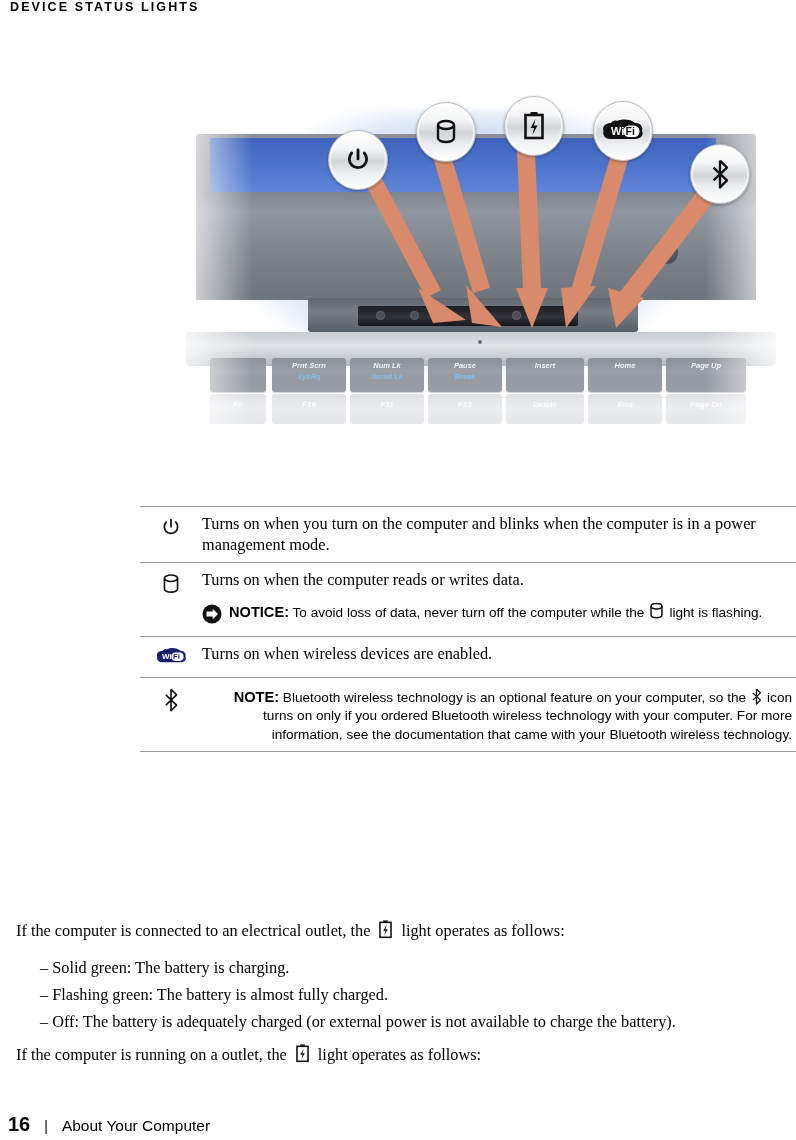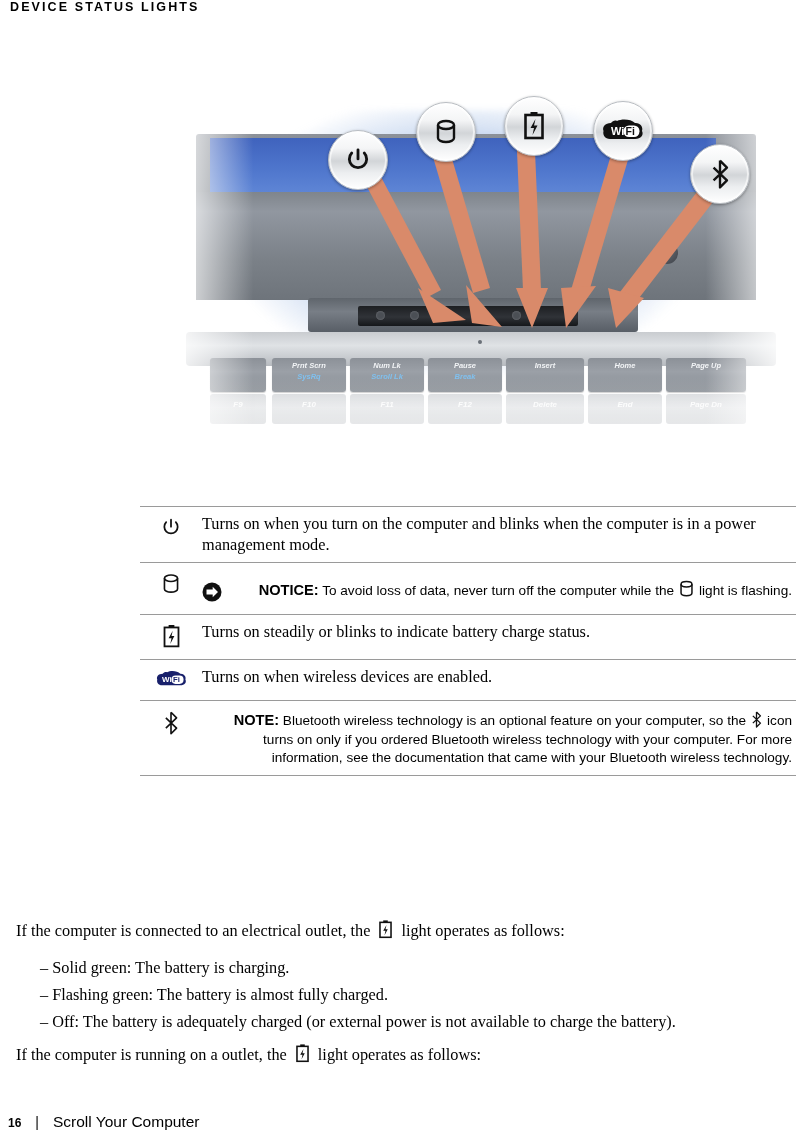--- a/index.html
+++ b/index.html
@@ -224,21 +224,20 @@
     font-size: 16.3px;
     line-height: 1.30;
   }
   .notice-block {
     margin-top: 11px;
     display: flex;
     align-items: flex-start;
     font-family: "Liberation Sans", sans-serif;
     font-size: 13.6px;
     line-height: 1.33;
-    text-align: right;
   }
   .notice-icon {
     flex: 0 0 auto;
     margin-right: 7px;
     margin-top: 2px;
   }
   .notice-body { flex: 1 1 auto; }
   .lbl-bold {
     font-family: "Liberation Sans", sans-serif;
     font-weight: bold;
@@ -279,21 +278,21 @@
   .footer {
     position: absolute;
     left: 8px;
     top: 1113px;
     display: flex;
     align-items: baseline;
     font-family: "Liberation Sans", sans-serif;
   }
   .footer .pg {
     font-weight: bold;
-    font-size: 12px;
+    font-size: 20px;
     margin-right: 14px;
   }
   .footer .sep {
     color: #000;
     font-size: 14px;
     margin-right: 14px;
   }
   .footer .ttl {
     font-size: 15.5px;
   }
@@ -459,47 +458,36 @@
   <div class="trow">
     <div class="tcell-icon">
       <span>
         <svg width="18" height="22" viewBox="0 0 22 26" fill="none" stroke="#111" stroke-width="2">
           <ellipse cx="11" cy="6" rx="8" ry="4"></ellipse>
           <path d="M3 6 V19 a8 4 0 0 0 16 0 V6"></path>
         </svg>
       </span>
     </div>
     <div class="tcell-text">
+      <span>Turns on when the computer reads or writes data.</span>
       <div class="notice-block">
         <span class="notice-icon">
           <svg width="20" height="20" viewBox="0 0 20 20">
             <circle cx="10" cy="10" r="9.5" fill="#111"></circle>
             <path d="M4.5 7.6 h6.2 V4.8 L16 10 l-5.3 5.2 V12.4 H4.5 Z" fill="#ffffff"></path>
           </svg>
         </span>
         <span class="notice-body"><span class="lbl-bold">NOTICE:</span> <span>To avoid loss of data, never turn off the computer while the</span><span class="inline-ico"><svg width="15" height="18" viewBox="0 0 22 26" fill="none" stroke="#111" stroke-width="2.2">
                 <ellipse cx="11" cy="6" rx="8" ry="4"></ellipse>
                 <path d="M3 6 V19 a8 4 0 0 0 16 0 V6"></path>
               </svg></span><span>light is flashing.</span></span>
       </div>
     </div>
   </div>
 
-  <div class="trow">
-    <div class="tcell-icon">
-      <span>
-        <svg width="17" height="23" viewBox="0 0 20 28">
-          <rect x="6.5" y="0" width="7" height="3" fill="#111"></rect>
-          <rect x="1.5" y="3" width="17" height="23" fill="none" stroke="#111" stroke-width="2.2"></rect>
-          <path d="M11.5 7 L6.5 16 L10 16 L8.5 23 L13.5 13.5 L10 13.5 Z" fill="#111"></path>
-        </svg>
-      </span>
-    </div>
-    <div class="tcell-text">Turns on steadily or blinks to indicate battery charge status.</div>
-  </div>
 
   <div class="trow">
     <div class="tcell-icon">
       <span>
         <svg width="31" height="19" viewBox="0 0 42 26">
           <path d="M9 5 C3 5 0 9 1.5 13 C0.5 17 3 21 8 21 L33 21 C39 21 42 17 40 13 C41.5 9 38 4.5 33 5 C29 1 20 0.5 15 3 C13 2 10.5 3 9 5 Z" fill="#18206b"></path>
           <text x="8" y="17" font-family="'Liberation Sans',sans-serif" font-size="11" font-weight="bold" fill="#ffffff">Wi</text>
           <rect x="21" y="7.5" width="16.5" height="11.5" rx="5.5" fill="#ffffff"></rect>
           <text x="23" y="17" font-family="'Liberation Sans',sans-serif" font-size="10.5" font-weight="bold" fill="#18206b">Fi</text>
         </svg>
@@ -540,14 +528,14 @@
   <span>If the computer is running on a outlet, the</span><span class="inline-ico" style="margin:0 9px;"><svg width="13" height="19" viewBox="0 0 20 28">
         <rect x="6.5" y="0" width="7" height="3" fill="#111"></rect>
         <rect x="1.5" y="3" width="17" height="23" fill="none" stroke="#111" stroke-width="2.4"></rect>
         <path d="M11.5 7 L6.5 16 L10 16 L8.5 23 L13.5 13.5 L10 13.5 Z" fill="#111"></path>
       </svg></span><span>light operates as follows:</span>
 </div>
 
 <div class="footer">
   <span class="pg">16</span>
   <span class="sep">|</span>
-  <span class="ttl">Scroll Your Computer</span>
+  <span class="ttl">About Your Computer</span>
 </div>
 
 </body></html>

